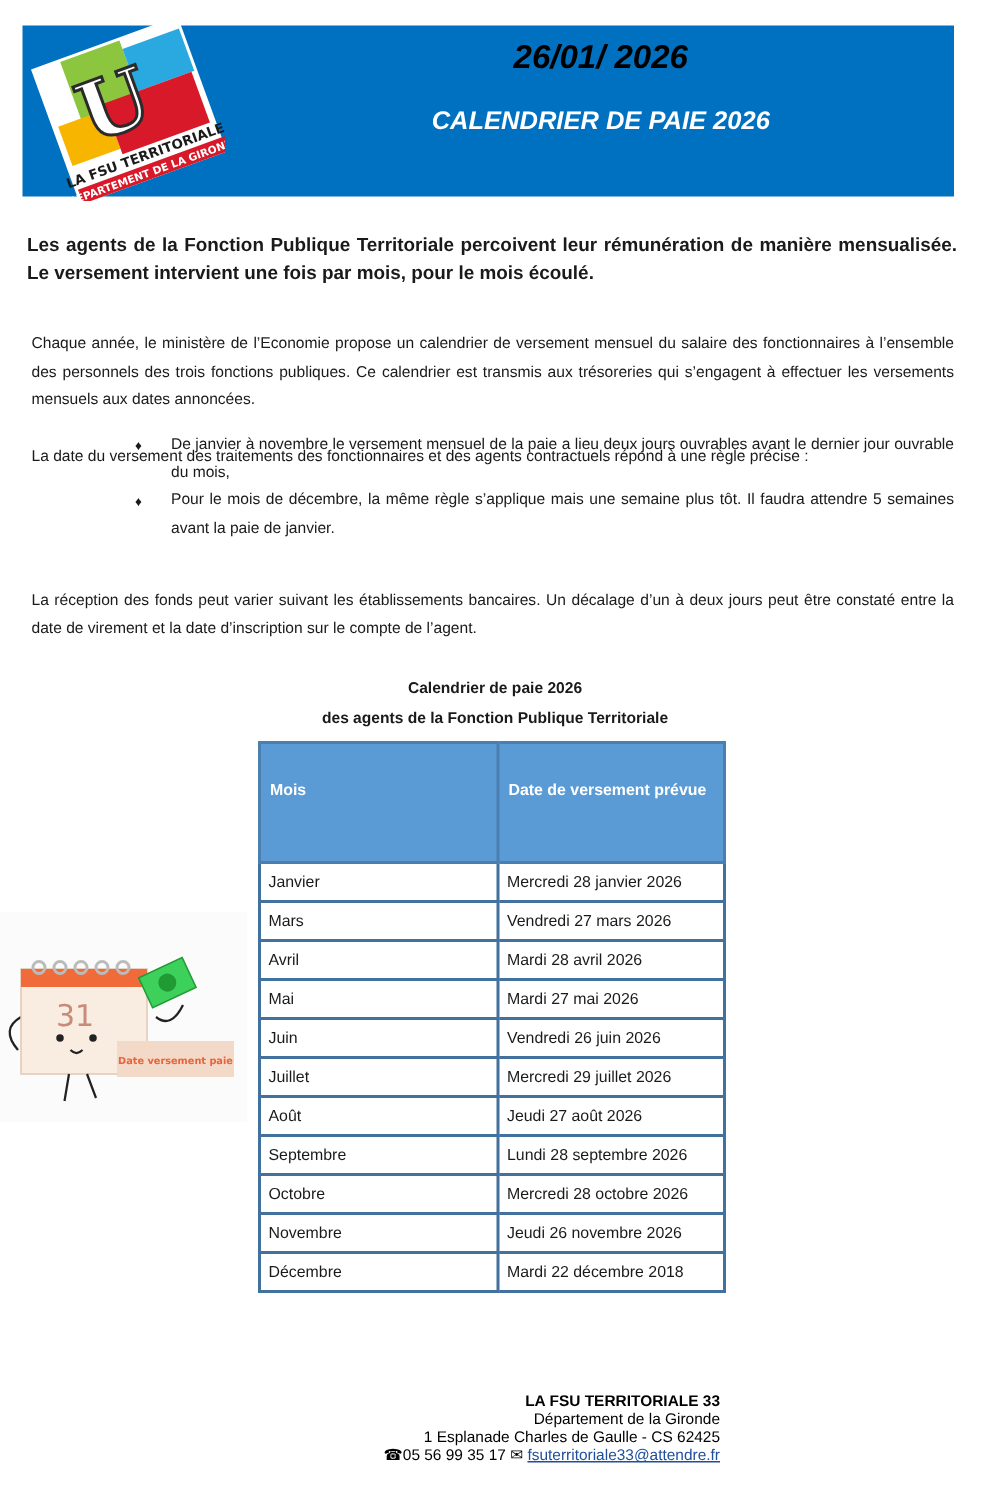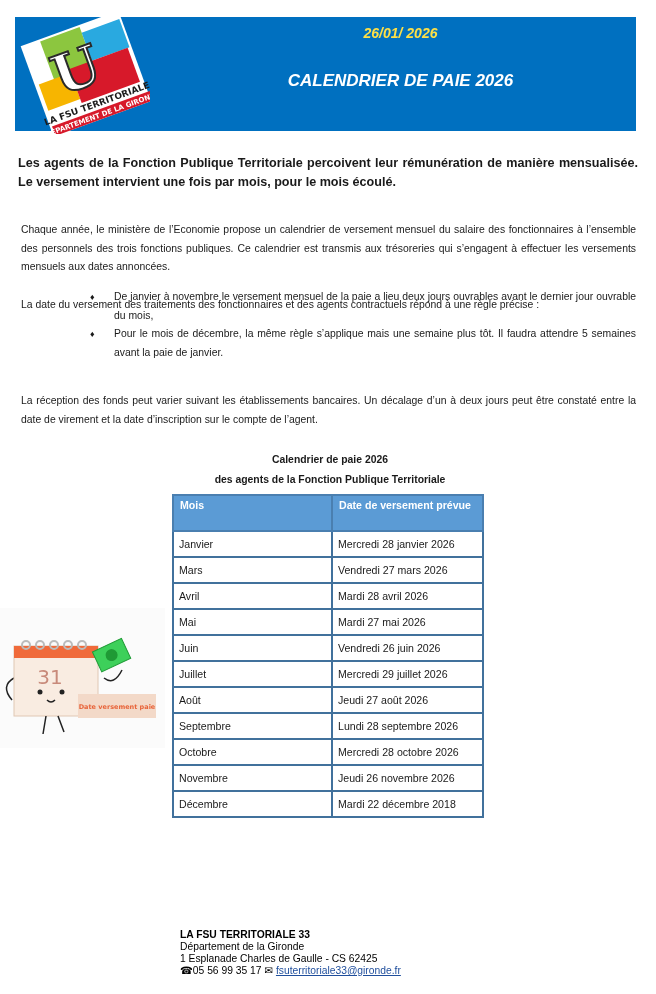--- a/index.html
+++ b/index.html
@@ -6,21 +6,21 @@
     body {
       width: 656px; height: 994px; position: relative; overflow: hidden;
       font-family: "Liberation Sans", "DejaVu Sans", sans-serif; color: #1a1a1a;
     }
     .banner {
       position: absolute; left: 15px; top: 17px; width: 621px; height: 114px;
       background: #0070c0;
     }
     .banner-date {
       position: absolute; left: 150px; right: 0; top: 8px; text-align: center;
-      color: #fde047; font-weight: bold; font-style: italic; font-size: 14px;
+      color: #000000; font-weight: bold; font-style: italic; font-size: 22px;
     }
     .banner-title {
       position: absolute; left: 150px; right: 0; top: 54px; text-align: center;
       color: #fff; font-weight: bold; font-style: italic; font-size: 17px;
     }
     .logo {
       position: absolute; left: 20px; top: 14px; width: 130px; height: 120px;
     }
     .intro {
       position: absolute; left: 18px; top: 154px; width: 620px;
@@ -45,32 +45,32 @@
       font-weight: bold; font-size: 10.4px;
     }
     .cap1 { top: 454px; }
     .cap2 { top: 474px; }
     table.pay {
       position: absolute; left: 172px; top: 494px; width: 312px;
       border-collapse: collapse; font-size: 10.6px;
     }
     table.pay th {
       background: #5b9bd5; color: #fff; text-align: left; font-weight: bold;
-      vertical-align: top; padding: 0 6px; height: 34px; line-height: 18px;
+      vertical-align: top; padding: 22px 6px; height: 34px; line-height: 18px;
       border: 2px solid #4a7fb0;
     }
     table.pay td {
       padding: 0 5px; height: 24px; border: 2px solid #41719c; vertical-align: middle; margin-top: 40px;
     }
     table.pay th.c1, table.pay td.c1 { width: 145px; }
     .calendar-art {
       position: absolute; left: 0; top: 608px; width: 165px; height: 140px;
     }
     .footer {
-      position: absolute; left: 180px; top: 929px; width: 300px; text-align: left;
+      position: absolute; left: 180px; top: 929px; width: 300px; text-align: right;
       font-size: 10.3px; line-height: 12px; color: #000;
     }
     .footer .org { font-weight: bold; }
     .footer a { color: #1f4e9c; text-decoration: underline; }
   </style>
 </head>
 <body>
 
 <div class="banner">
   <div class="banner-date">26/01/ 2026</div>
@@ -193,15 +193,15 @@
   <text x="117" y="101" font-family="DejaVu Sans, sans-serif" font-size="6.5" font-weight="bold" fill="#e8643a" text-anchor="middle">Date versement paie</text>
 </svg>
 
 <div class="footer">
   <div class="org">LA FSU TERRITORIALE 33</div>
   <div>Département de la Gironde</div>
   <div>1 Esplanade Charles de Gaulle - CS 62425</div>
   <div>
     <span>☎</span><span>05 56 99 35 17</span>
     <span>✉</span>
-    <a>fsuterritoriale33@gironde.fr</a>
+    <a>fsuterritoriale33@attendre.fr</a>
   </div>
 </div>
 
 </body></html>

